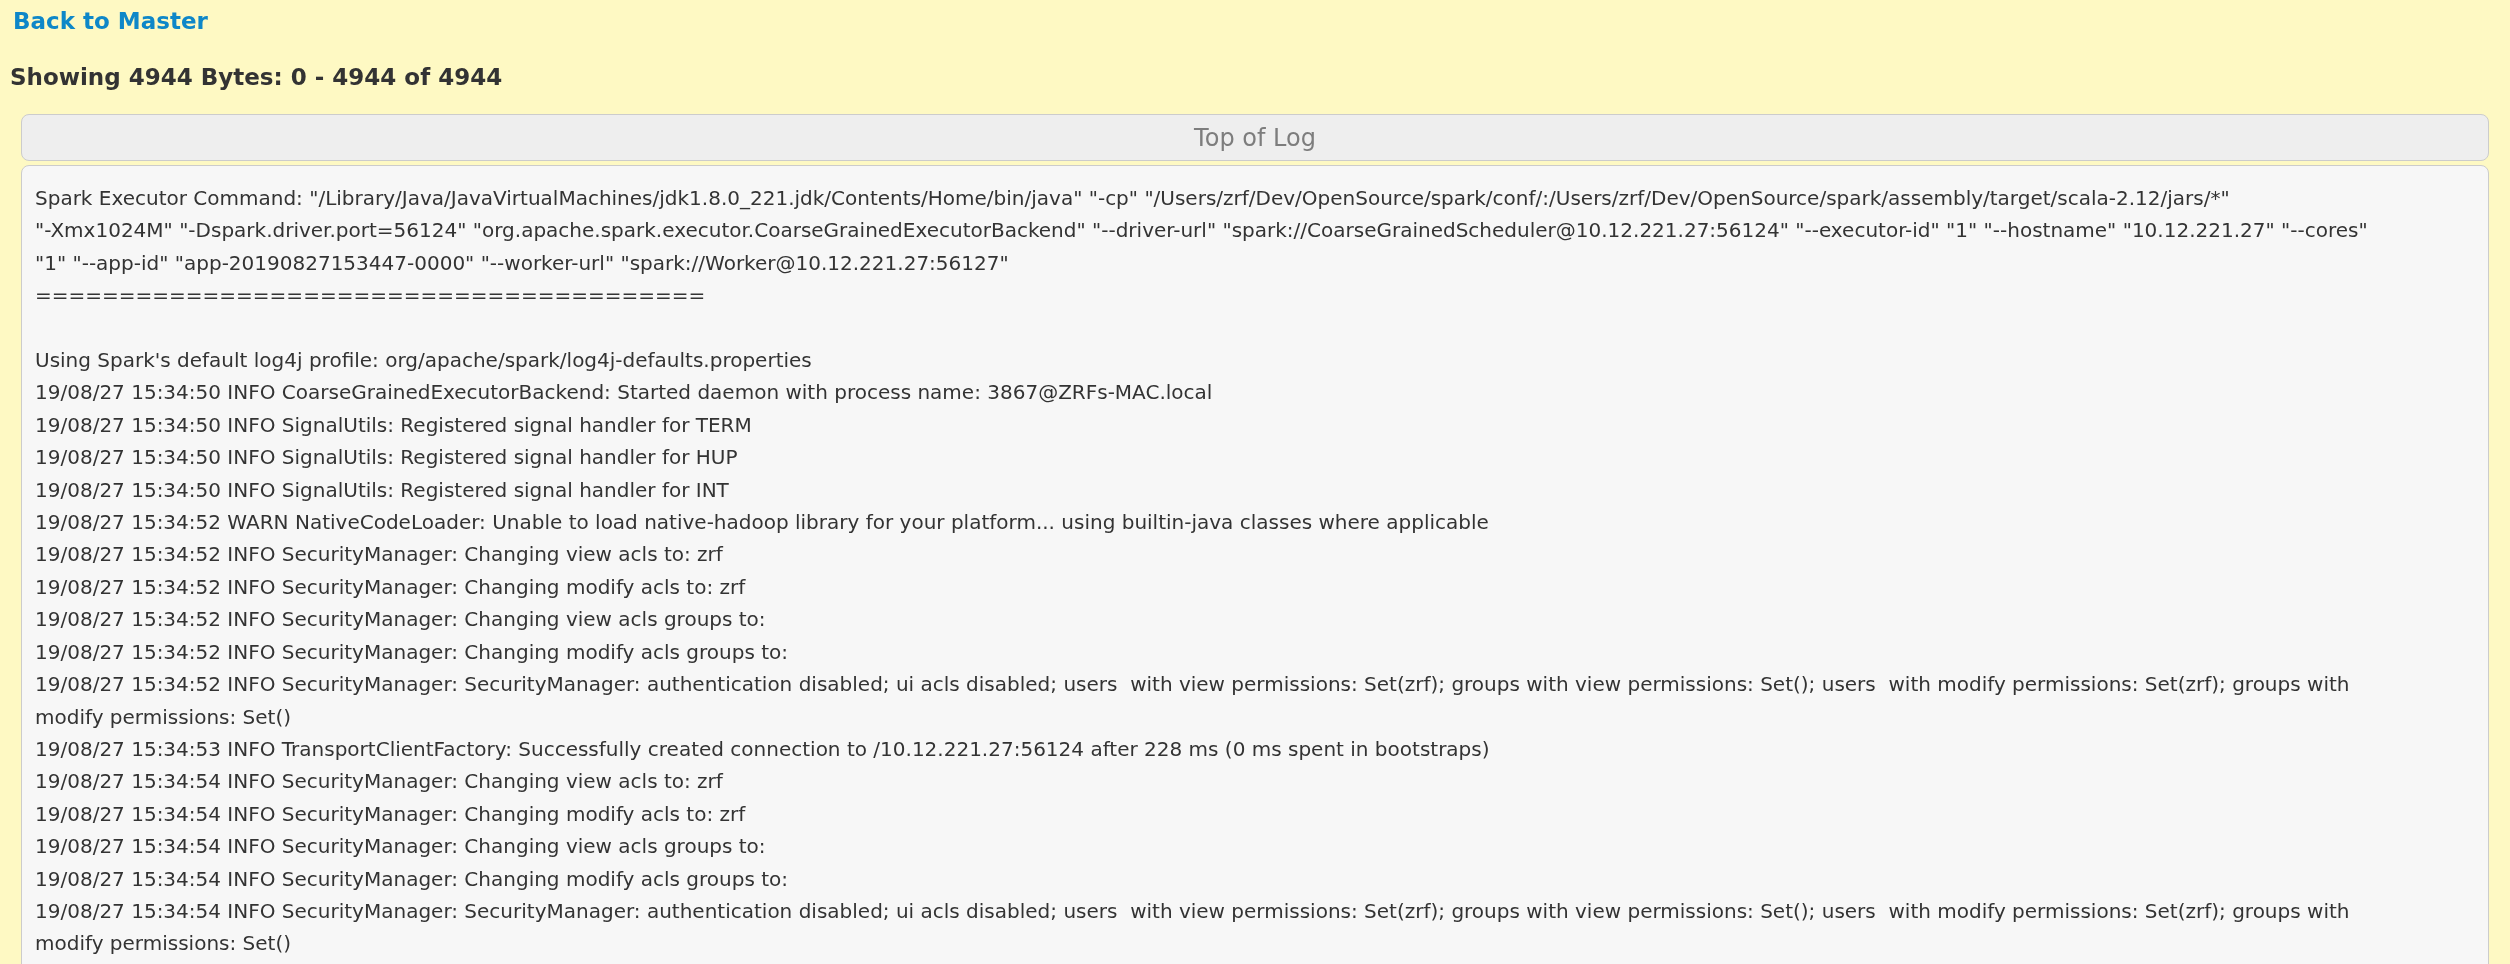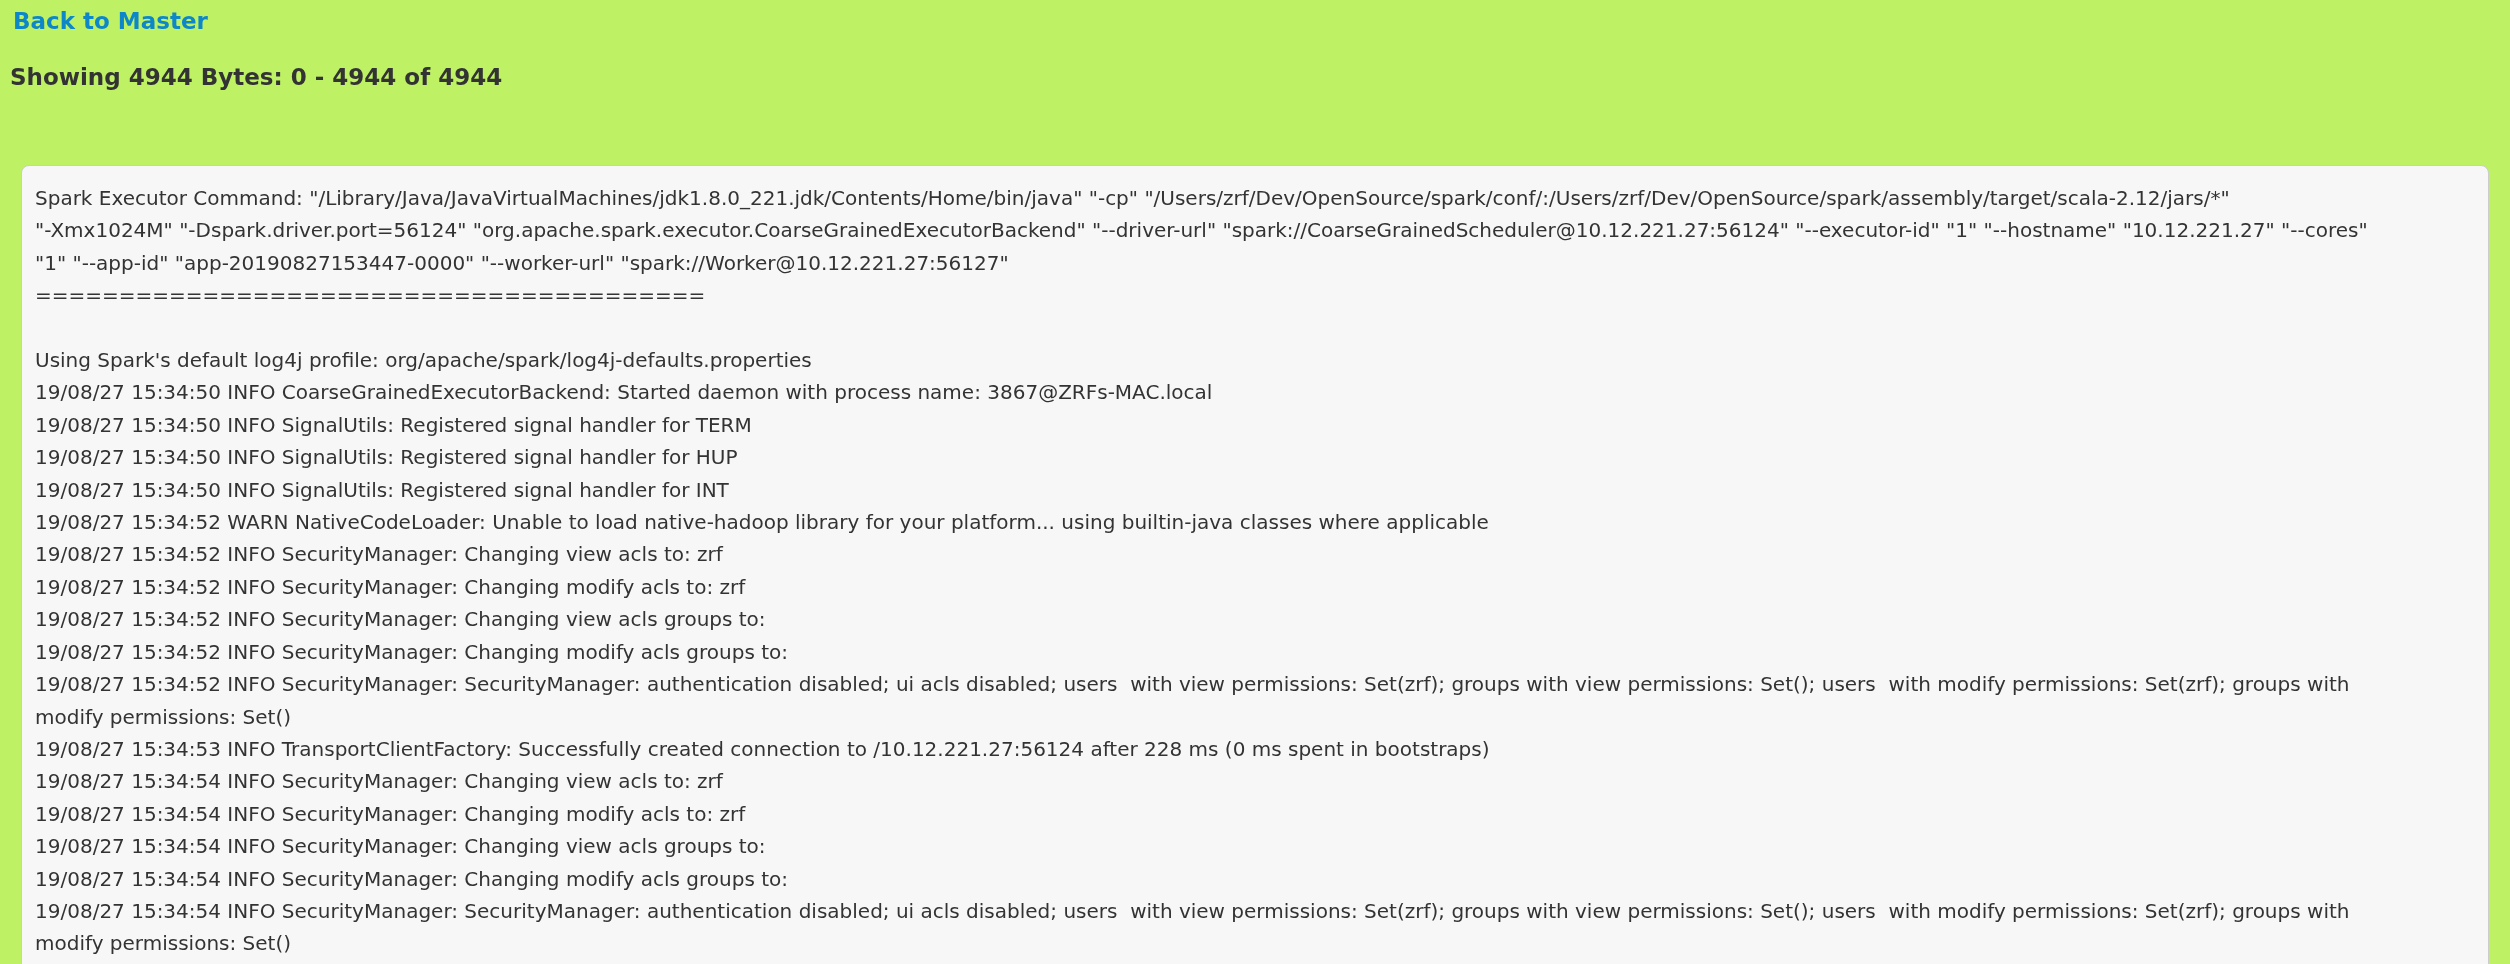--- a/index.html
+++ b/index.html
@@ -9,21 +9,21 @@
     background: #ffffff;
     width: 2510px;
     height: 964px;
     overflow: hidden;
     font-family: "DejaVu Sans", "Liberation Sans", sans-serif;
   }
   .page {
     position: relative;
     width: 2510px;
     height: 964px;
-    background: #bef264;
+    background: #fef9c3;
   }
   .back-link {
     position: absolute;
     left: 13px;
     top: 8px;
     font-size: 23px;
     font-weight: 600;
     color: #0e87c8;
     text-decoration: none;
     cursor: pointer;
@@ -77,20 +77,23 @@
 </style>
 </head>
 <body>
 
 <div class="page">
 
   <a class="back-link" href="#">Back to Master</a>
 
   <div class="byte-info">Showing 4944 Bytes: 0 - 4944 of 4944</div>
 
+  <div class="log-header-bar">
+    <span class="log-header-title">Top of Log</span>
+  </div>
 
   <div class="log-panel">
     <pre class="log-text">Spark Executor Command: "/Library/Java/JavaVirtualMachines/jdk1.8.0_221.jdk/Contents/Home/bin/java" "-cp" "/Users/zrf/Dev/OpenSource/spark/conf/:/Users/zrf/Dev/OpenSource/spark/assembly/target/scala-2.12/jars/*"
 "-Xmx1024M" "-Dspark.driver.port=56124" "org.apache.spark.executor.CoarseGrainedExecutorBackend" "--driver-url" "spark://CoarseGrainedScheduler@10.12.221.27:56124" "--executor-id" "1" "--hostname" "10.12.221.27" "--cores"
 "1" "--app-id" "app-20190827153447-0000" "--worker-url" "spark://Worker@10.12.221.27:56127"
 ========================================
 
 Using Spark's default log4j profile: org/apache/spark/log4j-defaults.properties
 19/08/27 15:34:50 INFO CoarseGrainedExecutorBackend: Started daemon with process name: 3867@ZRFs-MAC.local
 19/08/27 15:34:50 INFO SignalUtils: Registered signal handler for TERM

